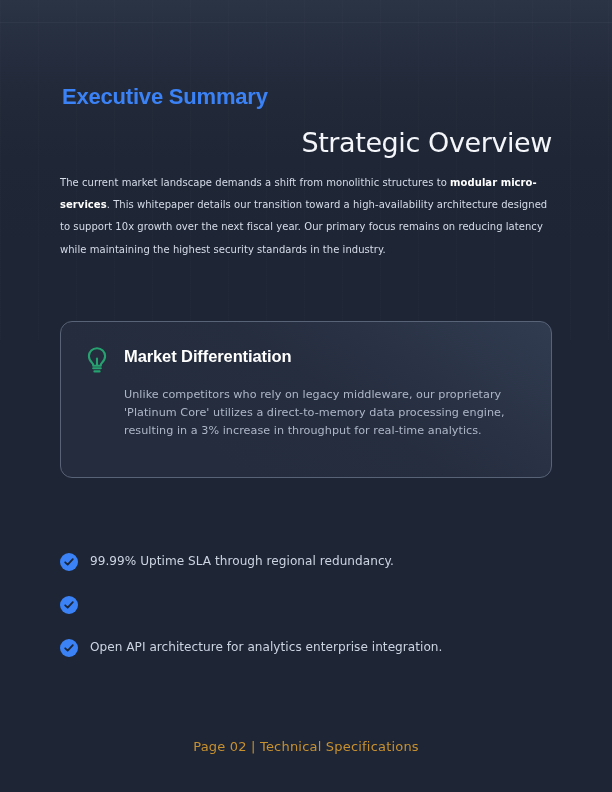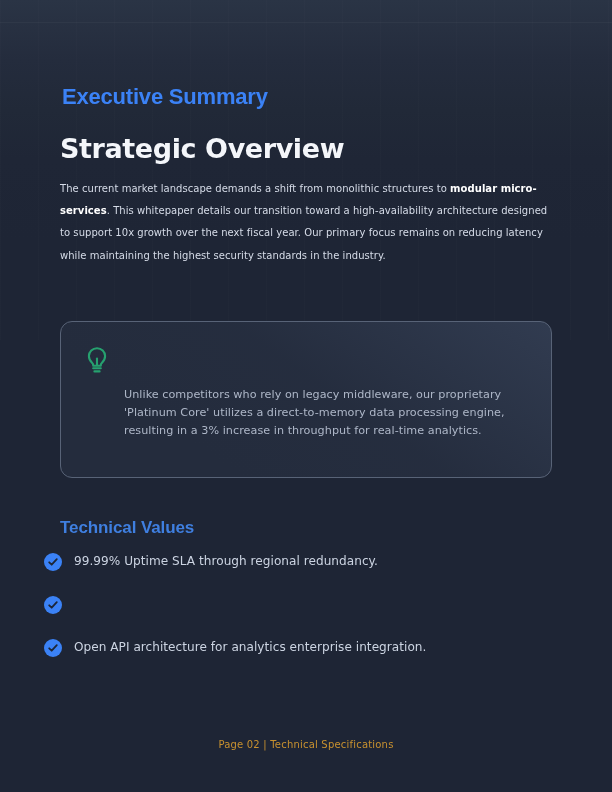--- a/index.html
+++ b/index.html
@@ -75,26 +75,27 @@
   
   .content {
     position: absolute;
     left: 60px;
     top: 128px;
     width: 492px;
   }
 
   .section-title {
     font-size: 27px;
-    font-weight: bold;
+    font-weight: normal;
     color: #f4f6fa;
     letter-spacing: -0.4px;
-    margin: 6px 0 14px 0;
+    margin: 0 0 14px 0;
     line-height: 1.1;
     font-family: "DejaVu Sans", sans-serif;
+    text-align: right;
   }
 
   .body-copy {
     font-size: 10px;
     line-height: 22.3px;
     color: #d6dce8;
     margin: 0;
     letter-spacing: 0.05px;
   }
   .body-copy b {
@@ -158,21 +159,21 @@
     left: 60px;
     top: 518px;
     font-size: 17px;
     font-weight: bold;
     color: #3f7fe0;
     letter-spacing: -0.1px;
     font-family: "Liberation Sans", sans-serif;
   }
   .values-list {
     position: absolute;
-    left: 44px;
+    left: 60px;
     top: 552px;
     width: 492px;
     list-style: none;
     margin: 0;
     padding: 0;
   }
   .value-item {
     display: flex;
     align-items: flex-start;
     gap: 12px;
@@ -191,21 +192,21 @@
     letter-spacing: 0.03px;
   }
 
   
   .footer {
     position: absolute;
     left: 0;
     right: 0;
     top: 739px;
     text-align: center;
-    font-size: 10px;
+    font-size: 13px;
     color: #c8912f;
     letter-spacing: 0.2px;
     font-family: "DejaVu Sans", sans-serif;
   }
 </style>
 </head>
 <body>
 
 <div class="page">
 
@@ -226,26 +227,26 @@
     <div class="callout-inner">
       <div class="callout-head">
         <span class="bulb-icon">
           <svg viewBox="0 0 26 30" width="26" height="30" fill="none" stroke="#26a16f" stroke-width="2.1" stroke-linecap="round" stroke-linejoin="round">
             <path d="M13 3.2c-4.5 0-8.1 3.5-8.1 7.9 0 2.9 1.6 5.2 3.1 6.6 .8 .8 1.2 1.5 1.2 2.4v.6h7.6v-.6c0-.9 .4-1.6 1.2-2.4 1.5-1.4 3.1-3.7 3.1-6.6 0-4.4-3.6-7.9-8.1-7.9z"></path>
             <line x1="9.2" y1="23.2" x2="16.8" y2="23.2"></line>
             <line x1="10.4" y1="26.4" x2="15.6" y2="26.4"></line>
             <line x1="13" y1="13.6" x2="13" y2="20.1"></line>
           </svg>
         </span>
+        <span class="callout-title">Market Differentiation</span>
       </div>
       <p class="callout-body">Unlike competitors who rely on legacy middleware, our proprietary 'Platinum Core' utilizes a direct-to-memory data processing engine, resulting in a 3% increase in throughput for real-time analytics.</p>
     </div>
   </div>
 
-  <div class="values-title">Technical Values</div>
 
   <ul class="values-list" id="values-list">
       <li class="value-item">
         <span class="check-badge"><svg viewBox="0 0 18 18" width="18" height="18">
             <circle cx="9" cy="9" r="9" fill="#3b82f6"></circle>
             <path d="M5.2 9.3 L7.7 11.7 L12.8 6.2" fill="none" stroke="#1d2636" stroke-width="1.8" stroke-linecap="round" stroke-linejoin="round"></path>
           </svg></span>
         <span class="value-text">99.99% Uptime SLA through regional redundancy.</span>
       </li>
       <li class="value-item">

